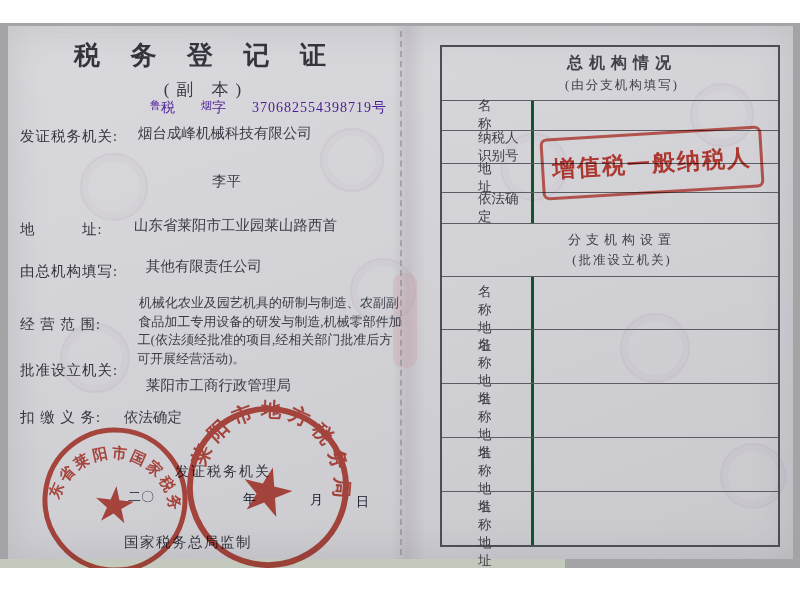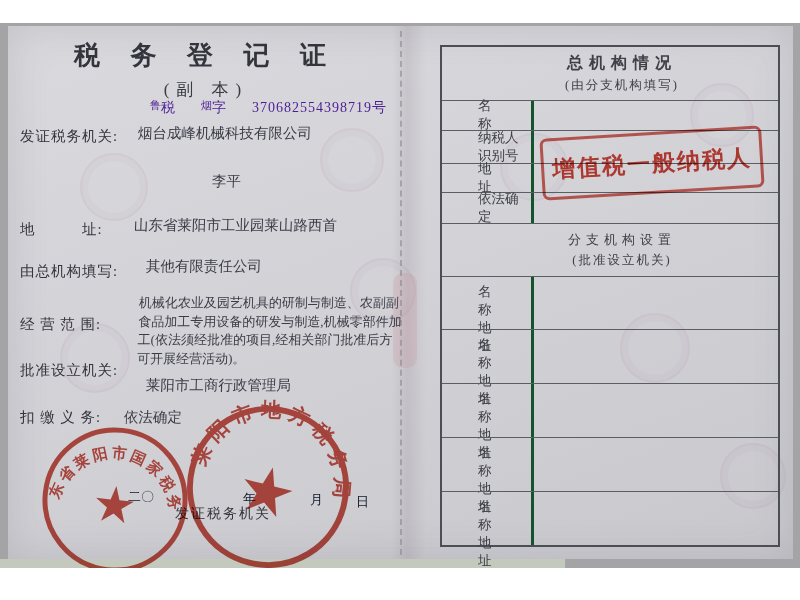--- a/index.html
+++ b/index.html
@@ -24,21 +24,21 @@
             letter-spacing:12px;color:#33343c;}
   .lp-sub{left:10px;top:55px;width:392px;text-align:center;font-size:17px;letter-spacing:7px;color:#3a3b43;}
   .lp-serial{left:150px;top:75px;font-size:14px;color:#4c1d95;}
   .lp-serial .sm{font-size:11px;vertical-align:3px;}
   .lp-serial .gap{display:inline-block;width:26px;}
   .lp-serial .num{letter-spacing:1px;font-family:"Liberation Serif","DejaVu Serif",serif;}
   .lbl{position:absolute;left:20px;font-size:14.5px;color:#34353d;letter-spacing:1px;white-space:nowrap;}
   .val{position:absolute;font-size:14.5px;color:#3b3c46;white-space:nowrap;transform:skewX(-2deg);}
   .val.wrap{white-space:normal;}
   .biz{left:138px;top:271px;width:264px;font-size:13px;line-height:18.5px;}
-  .issuer{left:158px;top:440px;width:130px;text-align:center;font-size:14px;letter-spacing:2px;color:#33343c;margin-top:42px;}
+  .issuer{left:158px;top:440px;width:130px;text-align:center;font-size:14px;letter-spacing:2px;color:#33343c;}
   .dpart{position:absolute;font-size:13px;color:#0f172a;}
   .footer-line{left:124px;top:510px;font-size:14.5px;letter-spacing:1.5px;color:#33343c;}
   
   .hq-table{position:absolute;left:440px;top:22px;width:340px;height:502px;
             border:2px solid #4b4e55;box-sizing:border-box;display:flex;flex-direction:column;
             font-size:13.5px;color:#3f4048;}
   .trow{display:flex;border-top:1px solid #5a5d64;box-sizing:border-box;padding-left:24px;}
   .trow:first-child{border-top:none;}
   .t-head{height:55px;flex-direction:column;justify-content:center;align-items:center;text-align:center;}
   .t-head .h1{font-size:16px;letter-spacing:6px;font-weight:bold;}
@@ -111,20 +111,21 @@
   <div class="val" style="left:146px;top:353px;">莱阳市工商行政管理局</div>
 
   <div class="lbl" style="top:385px;">扣 缴 义 务:</div>
   <div class="val" style="left:124px;top:385px;">依法确定</div>
 
   <div class="abs issuer">发证税务机关</div>
   <div class="dpart" style="left:128px;top:465px;">二〇</div>
   <div class="dpart" style="left:243px;top:467px;">年</div>
   <div class="dpart" style="left:310px;top:468px;">月</div>
   <div class="dpart" style="left:356px;top:470px;">日</div>
+  <div class="abs footer-line">国家税务总局监制</div>
 
   <svg class="stampsvg" style="left:35px;top:397px;transform:rotate(6deg);" width="160" height="160" viewBox="0 0 160 160">
     <circle cx="80" cy="80" r="70" fill="none" stroke="#c23b2e" stroke-width="5"></circle>
     <defs>
         <path id="arcL" d="M 23 95 A 57 57 0 1 1 137 95" fill="none"></path>
       </defs>
     <text font-size="15" fill="#c23b2e" font-weight="bold" letter-spacing="1">
       <textPath href="#arcL" startOffset="50%" text-anchor="middle" textLength="196">山东省莱阳市国家税务局</textPath>
     </text>
     <polygon transform="translate(80,86)" fill="#c23b2e" points="0,-20 4.47,-6.15 19.02,-6.18 7.23,2.35 11.76,16.18 0,7.6 -11.76,16.18 -7.23,2.35 -19.02,-6.18 -4.47,-6.15"></polygon>

